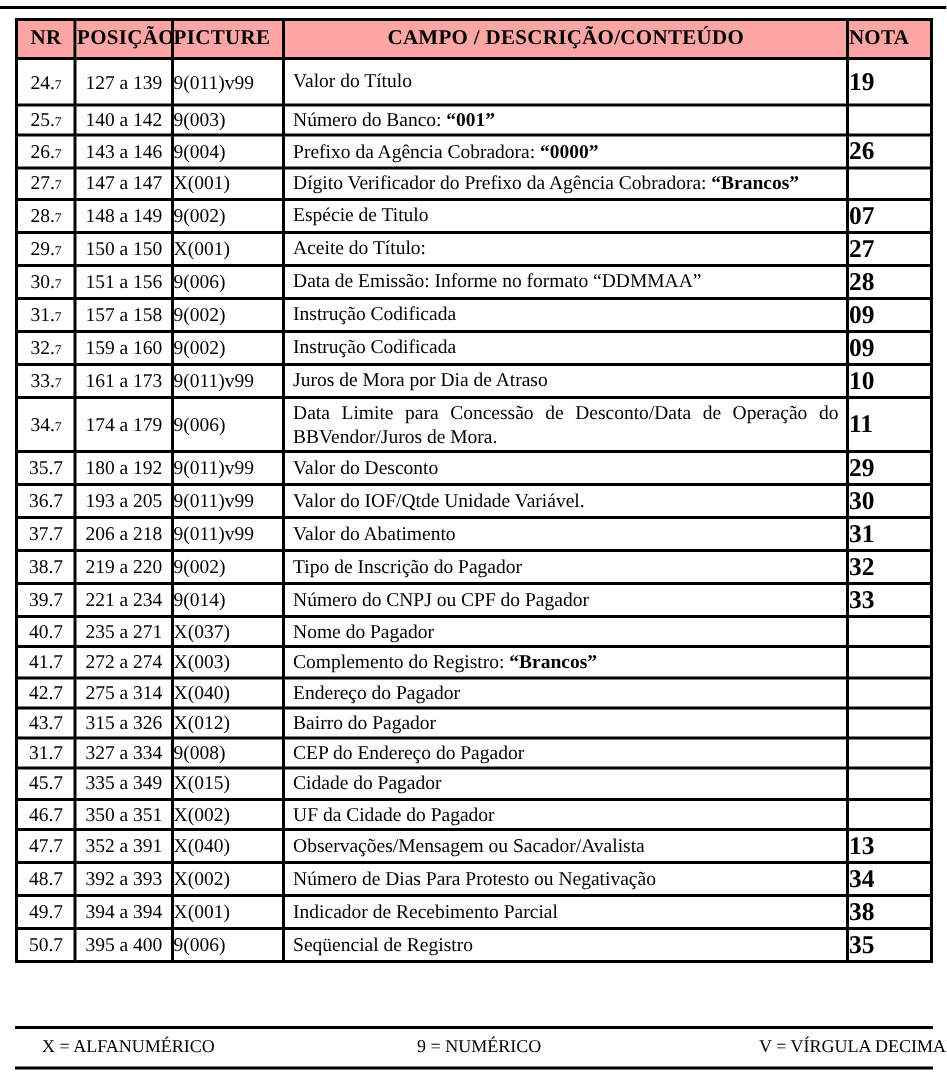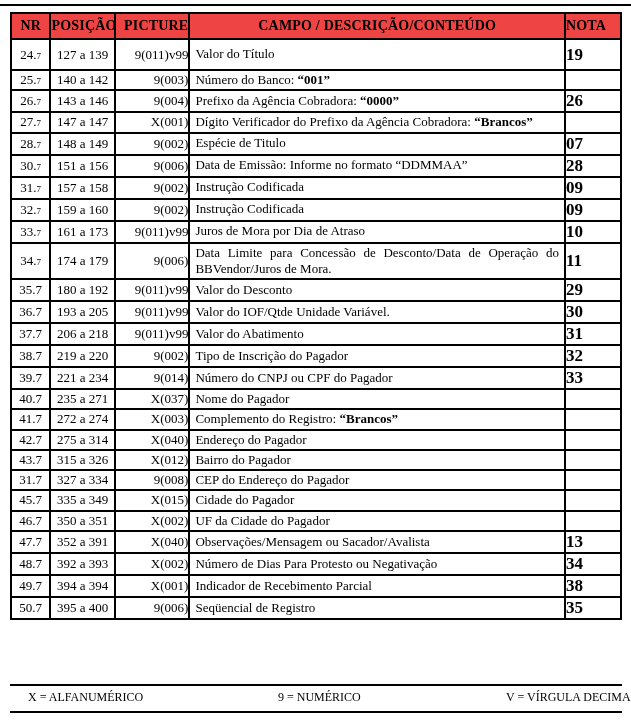--- a/index.html
+++ b/index.html
@@ -10,28 +10,28 @@
     overflow:hidden;
   }
   .top-rule { position:absolute; left:0; top:4px; width:631px; border-top:2.5px solid #000; }
   table.layout {
     position:absolute; left:10px; top:12px;
     border-collapse:collapse; table-layout:fixed; width:612px;
     border:2px solid #000;
   }
   th, td { border:2px solid #000; overflow:hidden; }
   th {
-    background:#ef4444; height:26px;
+    background:#fca5a5; height:26px;
     font-size:14px; font-weight:bold; text-align:center;
     letter-spacing:0.2px;
   }
   td { font-size:13px; height:20px; vertical-align:middle; }
   .c-nr   { width:38px;  text-align:center; }
   .c-pos  { width:62px;  text-align:center; }
-  .c-pic  { width:72px;  text-align:right; }
+  .c-pic  { width:72px;  text-align:left; }
   .c-desc { width:362px; text-align:left; padding:1px 5px; line-height:1.25; }
   .c-nota { width:54px;  text-align:left; font-size:17px; font-weight:bold; }
   tr.tall td { height:31px; }
   tr.twoline td { height:36px; }
   tr.twoline .c-desc { text-align:justify;border-radius:13px; }
   .nr-small { font-size:9px; }
   .b { font-weight:bold; }
   .footer-rule-1 { position:absolute; left:10px; top:684px; width:612px; border-top:2px solid #000; }
   .footer-rule-2 { position:absolute; left:10px; top:711px; width:612px; border-top:2px solid #000; }
   .legend {
@@ -86,20 +86,27 @@
         <td class="c-nota"></td>
       </tr>
       <tr>
         <td class="c-nr"><span>28.</span><span class="nr-small">7</span></td>
         <td class="c-pos">148 a 149</td>
         <td class="c-pic">9(002)</td>
         <td class="c-desc"><span>Espécie de Titulo</span></td>
         <td class="c-nota">07</td>
       </tr>
       <tr>
+        <td class="c-nr"><span>29.</span><span class="nr-small">7</span></td>
+        <td class="c-pos">150 a 150</td>
+        <td class="c-pic">X(001)</td>
+        <td class="c-desc"><span>Aceite do Título:</span></td>
+        <td class="c-nota">27</td>
+      </tr>
+      <tr>
         <td class="c-nr"><span>30.</span><span class="nr-small">7</span></td>
         <td class="c-pos">151 a 156</td>
         <td class="c-pic">9(006)</td>
         <td class="c-desc"><span>Data de Emissão: Informe no formato “DDMMAA”</span></td>
         <td class="c-nota">28</td>
       </tr>
       <tr>
         <td class="c-nr"><span>31.</span><span class="nr-small">7</span></td>
         <td class="c-pos">157 a 158</td>
         <td class="c-pic">9(002)</td>

